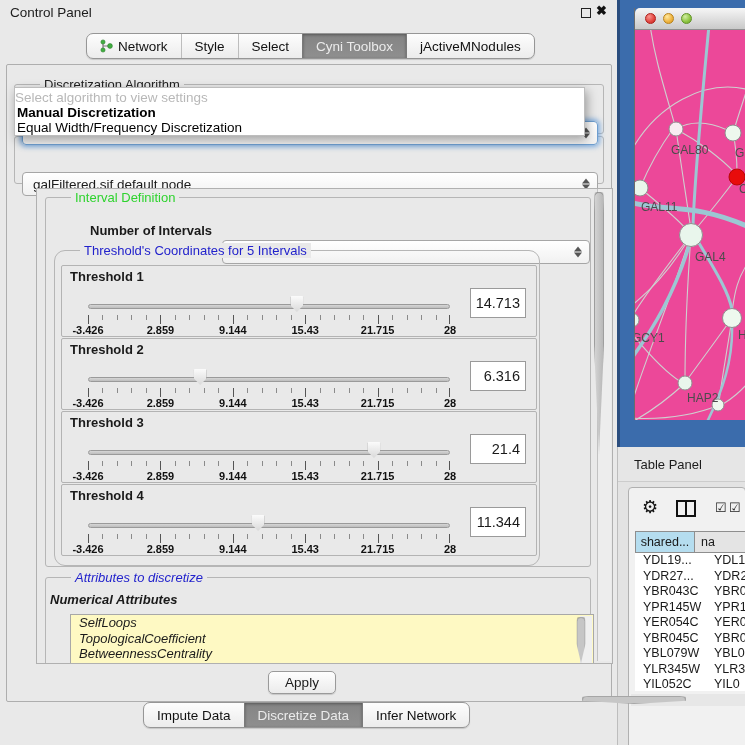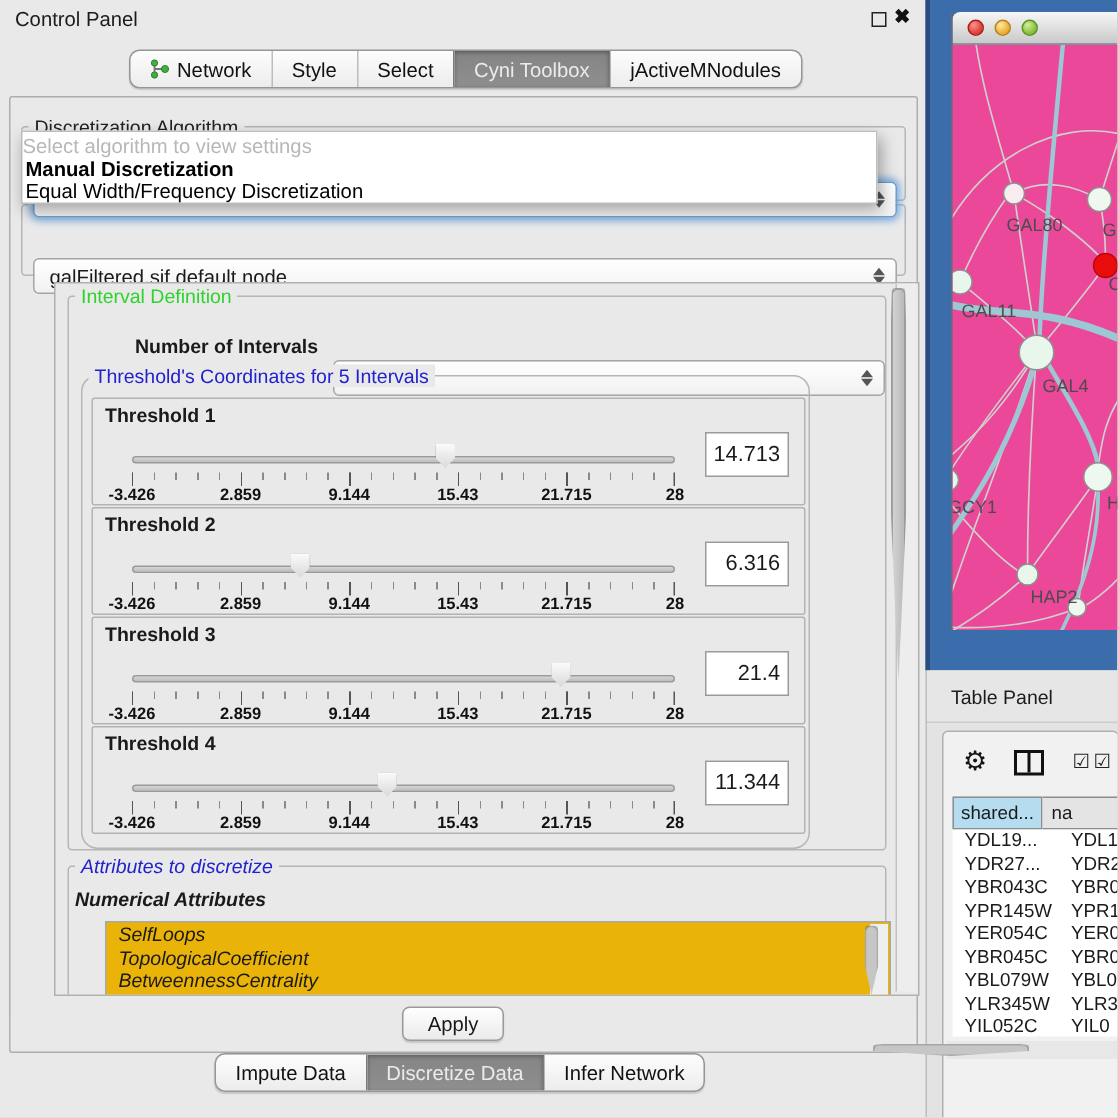--- a/index.html
+++ b/index.html
@@ -20,21 +20,21 @@
   .tab:first-child{border-left:none;}
   .tab.selected{background:linear-gradient(#848484,#8f8f8f);color:#ebebeb;
        box-shadow:inset 0 1px 3px rgba(0,0,0,.35);border-left-color:#7a7a7a;}
   .tab.selected + .tab{border-left-color:#7a7a7a;}
   #top-tabbar{left:86px;top:33px;}
   #bottom-tabbar{left:143px;top:702px;}
 
   
   .outer-panel{left:6px;top:64px;width:604px;height:636px;border:1px solid #aeaeae;border-radius:2px;}
   .group{border:1px solid #b6b6b6;border-radius:3px;}
-  .group-title{position:absolute;top:-8px;left:4px;background:#e9e9e9;padding:0 4px;font-size:13px;}
+  .group-title{position:absolute;top:-8px;left:25px;background:#e9e9e9;padding:0 4px;font-size:13px;}
   .t-green{color:#2ed32e;}
   .t-blue{color:#2222cc;}
   .t-dark{color:#222;}
 
   
   .combo{background:linear-gradient(#ffffff,#f1f1f1);border:1px solid #a6a6a6;border-radius:4px;
          font-size:13.5px;display:flex;align-items:center;padding-left:10px;box-sizing:border-box;margin-top:22px;}
   .combo .stepper{position:absolute;right:7px;top:50%;transform:translateY(-50%);
          display:flex;flex-direction:column;gap:1px;}
   .stepper i{display:block;width:0;height:0;border-left:4px solid transparent;border-right:4px solid transparent;}
@@ -76,21 +76,21 @@
   .ticks-major::after{content:"";position:absolute;right:0;top:0;width:1px;height:9px;background:#555;}
   .scale{position:absolute;left:0;top:36px;width:100%;height:12px;}
   .scale span{position:absolute;transform:translateX(-50%);font-size:11px;font-weight:bold;color:#111;white-space:nowrap;}
   .th-value{position:absolute;left:408px;top:22px;width:56px;height:30px;background:#fff;
          border:1px solid #9a9a9a;font-size:14.5px;display:flex;align-items:center;
          justify-content:flex-end;padding-right:5px;box-sizing:border-box;}
 
   
   .attr-group{left:8px;top:388px;width:544px;height:92px;font-style:italic;}
   .attr-label{position:absolute;left:4px;top:14px;font-size:13px;font-weight:bold;}
-  .attr-list{position:absolute;left:24px;top:36px;width:524px;height:54px;background:#eab308;
+  .attr-list{position:absolute;left:24px;top:36px;width:524px;height:54px;background:#fef9c3;
          border:1px solid #a8a8a8;font-size:13px;box-sizing:border-box;overflow:hidden;}
   .attr-list .item{padding-left:8px;height:15.5px;line-height:15.5px;}
   .attr-scroll{position:absolute;right:1px;top:1px;width:12px;height:50px;background:#efefef;}
   .attr-scroll .thumb{position:absolute;left:1px;top:1px;width:9px;height:46px;border-radius:5px;
          background:#c6c6c6;border:1px solid #a9a9a9;box-sizing:border-box;}
 
   .apply-btn{left:268px;top:671px;width:66px;height:21px;border:1px solid #9a9a9a;border-radius:5px;
          background:linear-gradient(#fefefe,#ebebeb);font-size:13.5px;display:flex;
          align-items:center;justify-content:center;box-shadow:0 1px 1px rgba(0,0,0,.15);}
 

